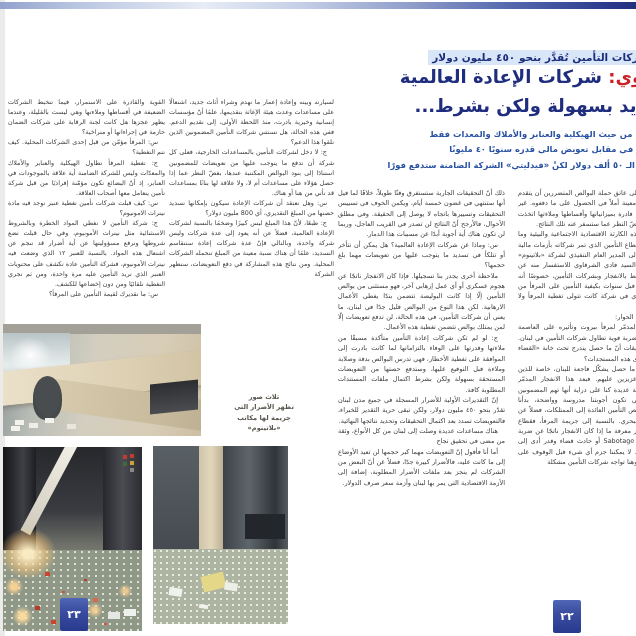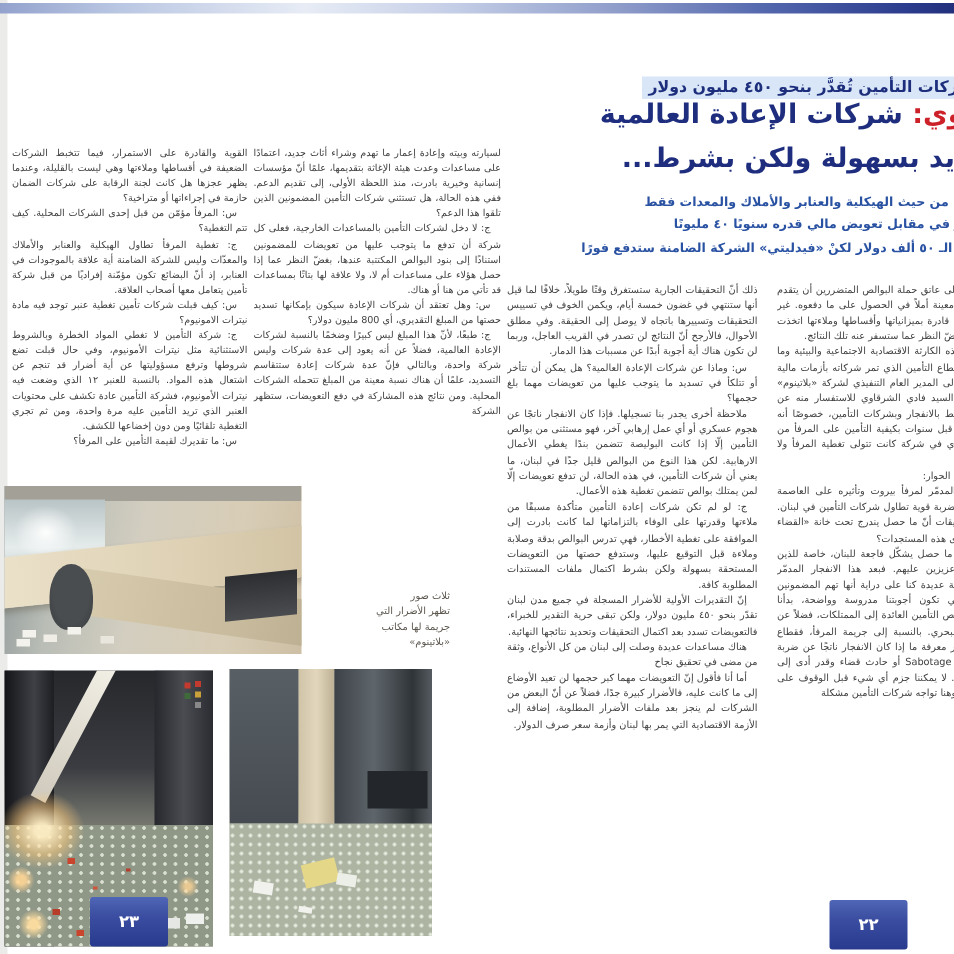--- a/index.html
+++ b/index.html
@@ -24,22 +24,22 @@
     color:#2a52a3;font-weight:bold;font-size:8.4px;line-height:15.4px;}
   
   .col{direction:rtl;text-align:justify;color:#3d3d3d;font-size:6.5px;line-height:10.35px;overflow:hidden;}
   .col p{margin:0;}
   .col p + p{text-indent:7px;}
   .col-a{left:8px;top:97px;width:157px;height:216px;font-size:6.4px;line-height:10.1px;}
   .col-b{left:169px;top:97px;width:165px;height:216px;font-size:6.4px;line-height:10.1px;}
   .col-c{left:338px;top:188px;width:167px;height:446px;}
   .col-d{left:518px;top:188px;width:164px;height:410px;}
   
-  .caption{left:228px;top:392px;width:72px;text-align:right;direction:rtl;
-    color:#5b564e;font-size:6.6px;line-height:10.4px;}
+  .caption{left:228px;top:392px;width:72px;text-align:center;direction:rtl;
+    color:#5b564e;font-size:6.6px;line-height:10.4px;font-weight:bold;}
   
   .photo{overflow:hidden;}
   .photo > div{position:absolute;}
   .photo1{left:3px;top:324px;width:198px;height:112px;
     background:linear-gradient(100deg,#8d9697 0%,#b9bdb6 20%,#d3cec0 45%,#d8cdb6 75%,#cdbfa5 100%);}
   .p1-ceil{left:0;top:0;width:100%;height:9%;background:#a3a098;}
   .p1-window{left:0;top:8%;width:34%;height:52%;background:linear-gradient(180deg,#b9c4c6,#e6ecec 55%,#c2cccb);}
   .p1-glow{left:3%;top:12%;width:22%;height:32%;background:radial-gradient(ellipse,rgba(255,255,255,.95),rgba(255,255,255,0) 70%);}
   .p1-desk{left:-6%;top:33%;width:114%;height:30%;transform:rotate(-6deg);
     background:linear-gradient(95deg,#ece2cb,#ddd0b3 60%,#cfc1a1);box-shadow:0 3px 4px rgba(90,80,60,.35);}
@@ -81,21 +81,21 @@
   .p3-glass-r{left:52%;top:0;width:48%;height:60%;
     background:linear-gradient(90deg,#3c4247,#5f666b 40%,#2f3438 80%,#555b60);}
   .p3-desk{right:2%;top:38%;width:30%;height:14%;background:#23262a;}
   .p3-floor{left:0;top:58%;width:100%;height:42%;background:#aeb4a2;
     background-image:radial-gradient(circle at 2px 2px,rgba(236,241,229,.9) 1px,rgba(0,0,0,0) 1.4px);
     background-size:6px 6px;}
   .p3-folder{left:36%;top:72%;width:17%;height:9%;transform:rotate(-14deg);background:#e5d788;}
   .p3-papers{left:12%;top:80%;width:13px;height:8px;background:#f1f2ed;transform:rotate(9deg);
     box-shadow:54px -14px 0 0 #eceee8,30px 10px 0 -2px #f1f2ed;}
   
-  .pagebox{width:52px;height:33px;border-radius:2px;color:#ffffff;font-size:11px;font-weight:bold;
+  .pagebox{width:28px;height:33px;border-radius:2px;color:#ffffff;font-size:11px;font-weight:bold;
     text-align:center;line-height:33px;
     background:linear-gradient(180deg,#5066b6 0%,#3a4da0 40%,#273a8e 100%);}
   .pagebox-left{left:60px;top:598px;}
   .pagebox-right{left:553px;top:600px;text-align:center;}
 </style>
 </head>
 <body>
 
 <div class="abs left-edge-strip"></div>
 <div class="abs topbar"></div>
@@ -116,21 +116,21 @@
 
 <div class="abs col col-a">
   <p>القوية والقادرة على الاستمرار، فيما تتخبط الشركات الضعيفة في أقساطها وملاءتها وهي ليست بالقليلة، وعندما يظهر عجزها هل كانت لجنة الرقابة على شركات الضمان حازمة في إجراءاتها أو متراخية؟</p>
   <p>س: المرفأ مؤمّن من قبل إحدى الشركات المحلية. كيف تتم التغطية؟</p>
   <p>ج: تغطية المرفأ تطاول الهيكلية والعنابر والأملاك والمعدّات وليس للشركة الضامنة أية علاقة بالموجودات في العنابر، إذ أنّ البضائع تكون مؤمّنة إفراديًا من قبل شركة تأمين يتعامل معها أصحاب العلاقة.</p>
   <p>س: كيف قبلت شركات تأمين تغطية عنبر توجد فيه مادة نيترات الامونيوم؟</p>
   <p>ج: شركة التأمين لا تغطي المواد الخطرة وبالشروط الاستثنائية مثل نيترات الأمونيوم، وفي حال قبلت تضع شروطها وترفع مسؤوليتها عن أية أضرار قد تنجم عن اشتعال هذه المواد. بالنسبة للعنبر ١٢ الذي وضعت فيه نيترات الأمونيوم، فشركة التأمين عادة تكشف على محتويات العنبر الذي تريد التأمين عليه مرة واحدة، ومن ثم تجري التغطية تلقائيًا ومن دون إخضاعها للكشف.</p>
   <p>س: ما تقديرك لقيمة التأمين على المرفأ؟</p>
 </div>
 <div class="abs col col-b">
-  <p>لسيارته وبيته وإعادة إعمار ما تهدم وشراء أثاث جديد، اعتمادًا على مساعدات وعدت هيئة الإغاثة بتقديمها، علمًا أنّ مؤسسات إنسانية وخيرية بادرت، منذ اللحظة الأولى، إلى تقديم الدعم. ففي هذه الحالة، هل تستثني شركات التأمين المضمونين الذين تلقوا هذا الدعم؟</p>
+  <p>لسيارته وبيته وإعادة إعمار ما تهدم وشراء أثاث جديد، اشتعالًا على مساعدات وعدت هيئة الإغاثة بتقديمها، علمًا أنّ مؤسسات إنسانية وخيرية بادرت، منذ اللحظة الأولى، إلى تقديم الدعم. ففي هذه الحالة، هل تستثني شركات التأمين المضمونين الذين تلقوا هذا الدعم؟</p>
   <p>ج: لا دخل لشركات التأمين بالمساعدات الخارجية، فعلى كل شركة أن تدفع ما يتوجب عليها من تعويضات للمضمونين استنادًا إلى بنود البوالص المكتتبة عندها، بغضّ النظر عما إذا حصل هؤلاء على مساعدات أم لا، ولا علاقة لها بتاتًا بمساعدات قد تأتي من هنا أو هناك.</p>
   <p>س: وهل تعتقد أن شركات الإعادة سيكون بإمكانها تسديد حصتها من المبلغ التقديري، أي 800 مليون دولار؟</p>
   <p>ج: طبعًا، لأنّ هذا المبلغ ليس كبيرًا وضخمًا بالنسبة لشركات الإعادة العالمية، فضلاً عن أنه يعود إلى عدة شركات وليس شركة واحدة، وبالتالي فإنّ عدة شركات إعادة ستتقاسم التسديد، علمًا أن هناك نسبة معينة من المبلغ تتحمله الشركات المحلية. ومن نتائج هذه المشاركة في دفع التعويضات، ستظهر الشركة</p>
 </div>
 
 <div class="abs col col-c">
   <p>ذلك أنّ التحقيقات الجارية ستستغرق وقتًا طويلاً، خلافًا لما قيل أنها ستنتهي في غضون خمسة أيام، ويكمن الخوف في تسييس التحقيقات وتسييرها باتجاه لا يوصل إلى الحقيقة. وفي مطلق الأحوال، فالأرجح أنّ النتائج لن تصدر في القريب العاجل، وربما لن تكون هناك أية أجوبة أبدًا عن مسببات هذا الدمار.</p>
   <p>س: وماذا عن شركات الإعادة العالمية؟ هل يمكن أن تتأخر أو تتلكأ في تسديد ما يتوجب عليها من تعويضات مهما بلغ حجمها؟</p>
   <p>ملاحظة أخرى يجدر بنا تسجيلها. فإذا كان الانفجار ناتجًا عن هجوم عسكري أو أي عمل إرهابي آخر، فهو مستثنى من بوالص التأمين إلّا إذا كانت البوليصة تتضمن بندًا يغطي الأعمال الارهابية. لكن هذا النوع من البوالص قليل جدًا في لبنان، ما يعني أن شركات التأمين، في هذه الحالة، لن تدفع تعويضات إلّا لمن يمتلك بوالص تتضمن تغطية هذه الأعمال.</p>
   <p>ج: لو لم تكن شركات إعادة التأمين متأكدة مسبقًا من ملاءتها وقدرتها على الوفاء بالتزاماتها لما كانت بادرت إلى الموافقة على تغطية الأخطار، فهي تدرس البوالص بدقة وصلابة وملاءة قبل التوقيع عليها، وستدفع حصتها من التعويضات المستحقة بسهولة ولكن بشرط اكتمال ملفات المستندات المطلوبة كافة.</p>

